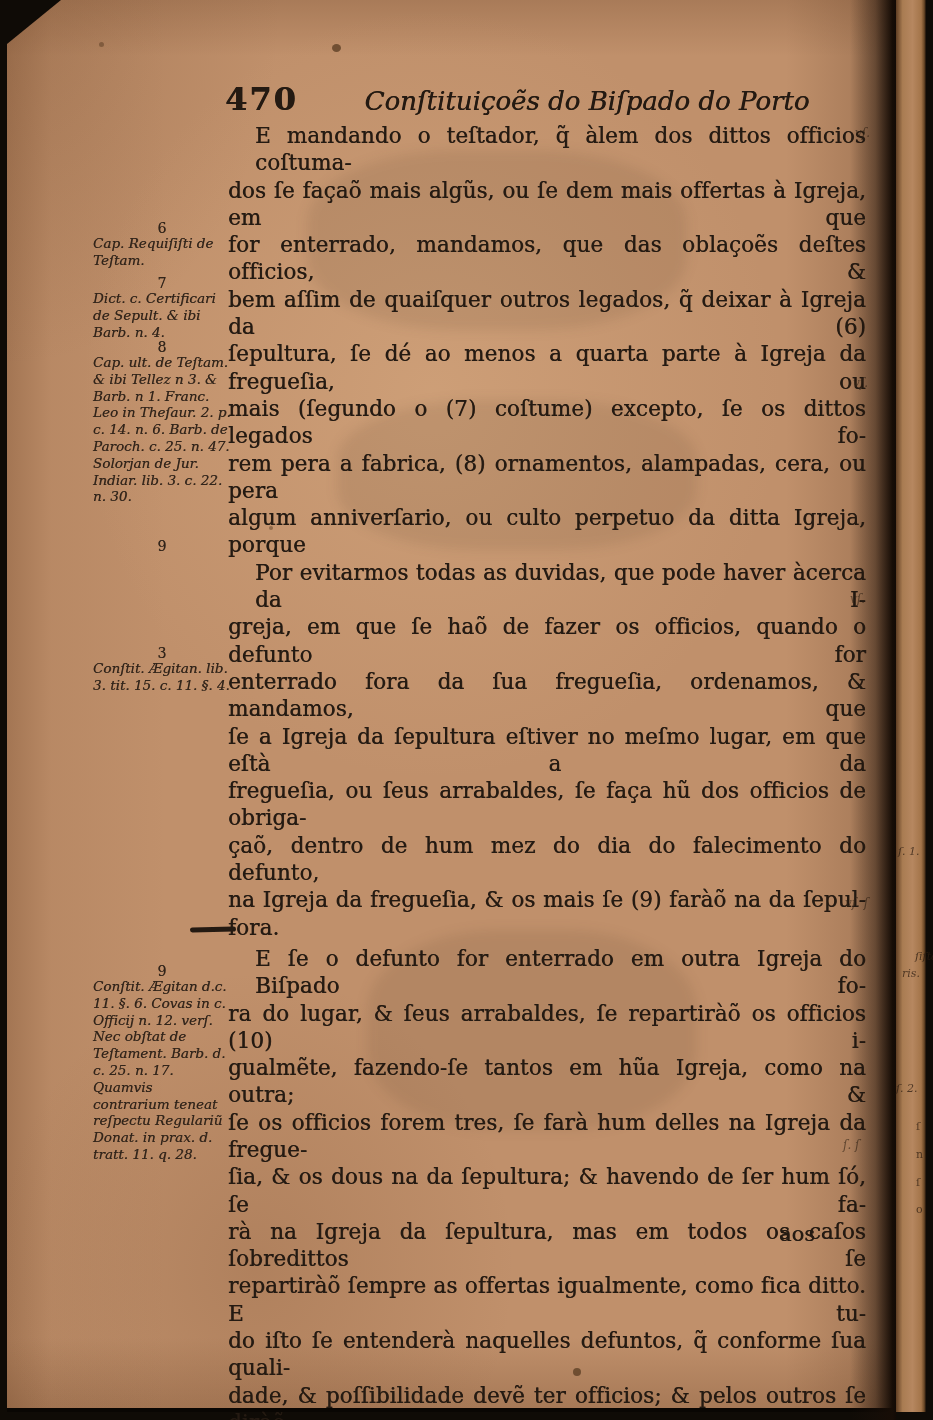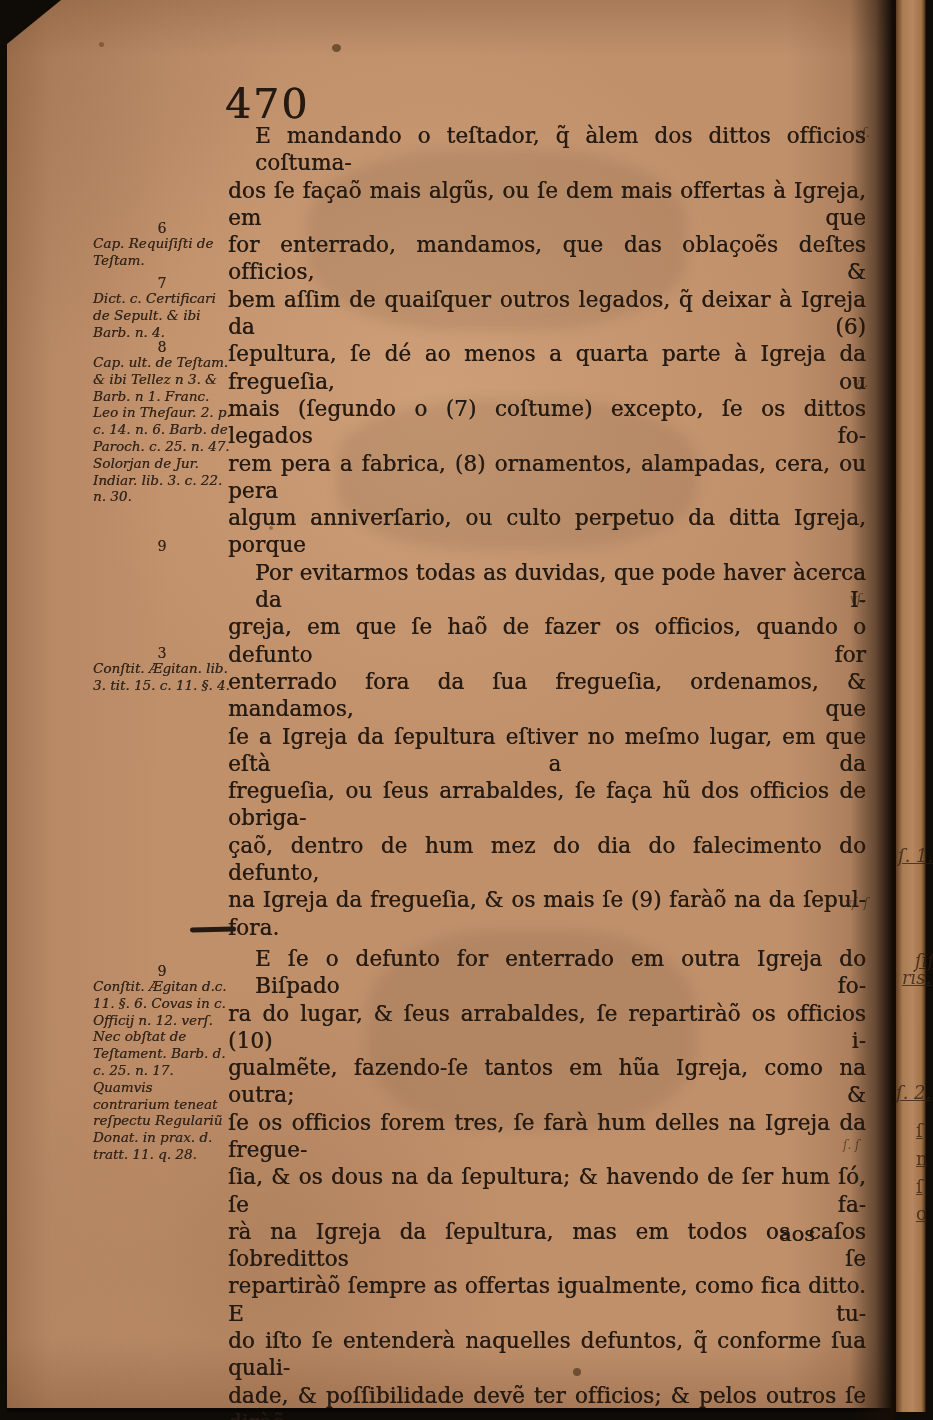--- a/index.html
+++ b/index.html
@@ -15,21 +15,21 @@
       linear-gradient(180deg, rgba(108,68,40,0.28), rgba(108,68,40,0) 4%),
       linear-gradient(0deg, rgba(108,68,40,0.30), rgba(108,68,40,0) 5%),
       linear-gradient(270deg, rgba(86,52,28,0.30), rgba(86,52,28,0) 12%),
       #c0906b;
     box-shadow:0 4px 0 #090603;}
   .corner-tl{position:absolute;left:0;top:0;width:0;height:0;
     border-top:44px solid #0f0b06;border-right:54px solid transparent;}
   .spot{position:absolute;border-radius:50%;background:#5e4026;opacity:.8;}
   .ghost{position:absolute;background:rgba(70,46,28,0.10);filter:blur(6px);border-radius:40%;}
   
-  .pagenum{position:absolute;left:218px;top:80px;font-size:41px;font-weight:normal;
+  .pagenum{position:absolute;left:218px;top:80px;font-size:32px;font-weight:bold;
     color:#241a12;letter-spacing:2px;text-shadow:0.5px 0 0 #241a12;}
   .runhead{position:absolute;left:330px;top:86px;width:500px;text-align:center;
     font-size:26px;font-style:italic;color:#241a12;text-shadow:0.4px 0 0 #241a12;
     white-space:nowrap;}
   
   .bodycol{position:absolute;left:221px;top:122px;width:638px;color:#241a12;
     font-size:21.5px;line-height:27.3px;text-shadow:0.45px 0 0 rgba(36,26,18,0.85);
     letter-spacing:0.1px;}
   .para{margin:0;}
   .gap4{margin-top:4px;}
@@ -46,39 +46,40 @@
     text-shadow:0.45px 0 0 rgba(36,26,18,0.85);}
   
   .rfrag{position:absolute;font-style:italic;font-size:12px;color:rgba(54,37,23,0.62);
     white-space:nowrap;}
   
   .spine{position:absolute;left:850px;top:0;width:46px;height:1420px;
     background:linear-gradient(90deg, rgba(26,15,8,0) 0%, rgba(26,15,8,0.45) 55%, #170d06 92%, #120a05 100%);}
   .edge{position:absolute;left:896px;top:0;width:30px;height:1412px;
     background:linear-gradient(90deg, #5f3e23 0%, #a97c52 22%, #b68760 55%, #a37449 84%, #6b4826 94%, #190f08 100%);}
   .edge:after{content:"";position:absolute;left:0;bottom:-10px;width:100%;height:10px;background:#0f0b06;}
-  .efrag{position:absolute;font-size:18px;color:rgba(45,30,18,0.75);font-style:italic;white-space:nowrap;text-decoration:underline;}
+  .efrag{position:absolute;font-size:11px;color:rgba(45,30,18,0.75);font-style:italic;white-space:nowrap;}
 </style>
 </head>
 <body>
 
 <div class="scene">
 
   <div class="page">
     <div class="corner-tl"></div>
 
     <div class="spot" style="left:325px;top:44px;width:9px;height:8px;"></div>
     <div class="spot" style="left:566px;top:1368px;width:8px;height:8px;"></div>
     <div class="spot" style="left:262px;top:526px;width:4px;height:4px;opacity:.5;"></div>
     <div class="spot" style="left:92px;top:42px;width:5px;height:5px;opacity:.55;"></div>
     <div class="ghost" style="left:300px;top:150px;width:380px;height:180px;"></div>
     <div class="ghost" style="left:330px;top:400px;width:360px;height:150px;"></div>
     <div class="ghost" style="left:360px;top:930px;width:330px;height:200px;"></div>
 
     <div class="pagenum">470</div>
+    <div class="runhead">Conſtituiçoẽs do Biſpado do Porto</div>
 
     <div class="bodycol">
       <div class="para">
         <div class="line ind">E mandando o teſtador, q̃ àlem dos dittos officios coſtuma-</div>
         <div class="line">dos ſe façaõ mais algũs, ou ſe dem mais offertas à Igreja, em que</div>
         <div class="line">for enterrado, mandamos, que das oblaçoẽs deſtes officios, &amp;</div>
         <div class="line">bem aſſim de quaiſquer outros legados, q̃ deixar à Igreja da (6)</div>
         <div class="line">ſepultura, ſe dé ao menos a quarta parte à Igreja da fregueſia, ou</div>
         <div class="line">mais (ſegundo o (7) coſtume) excepto, ſe os dittos legados fo-</div>
         <div class="line">rem pera a fabrica, (8) ornamentos, alampadas, cera, ou pera</div>

